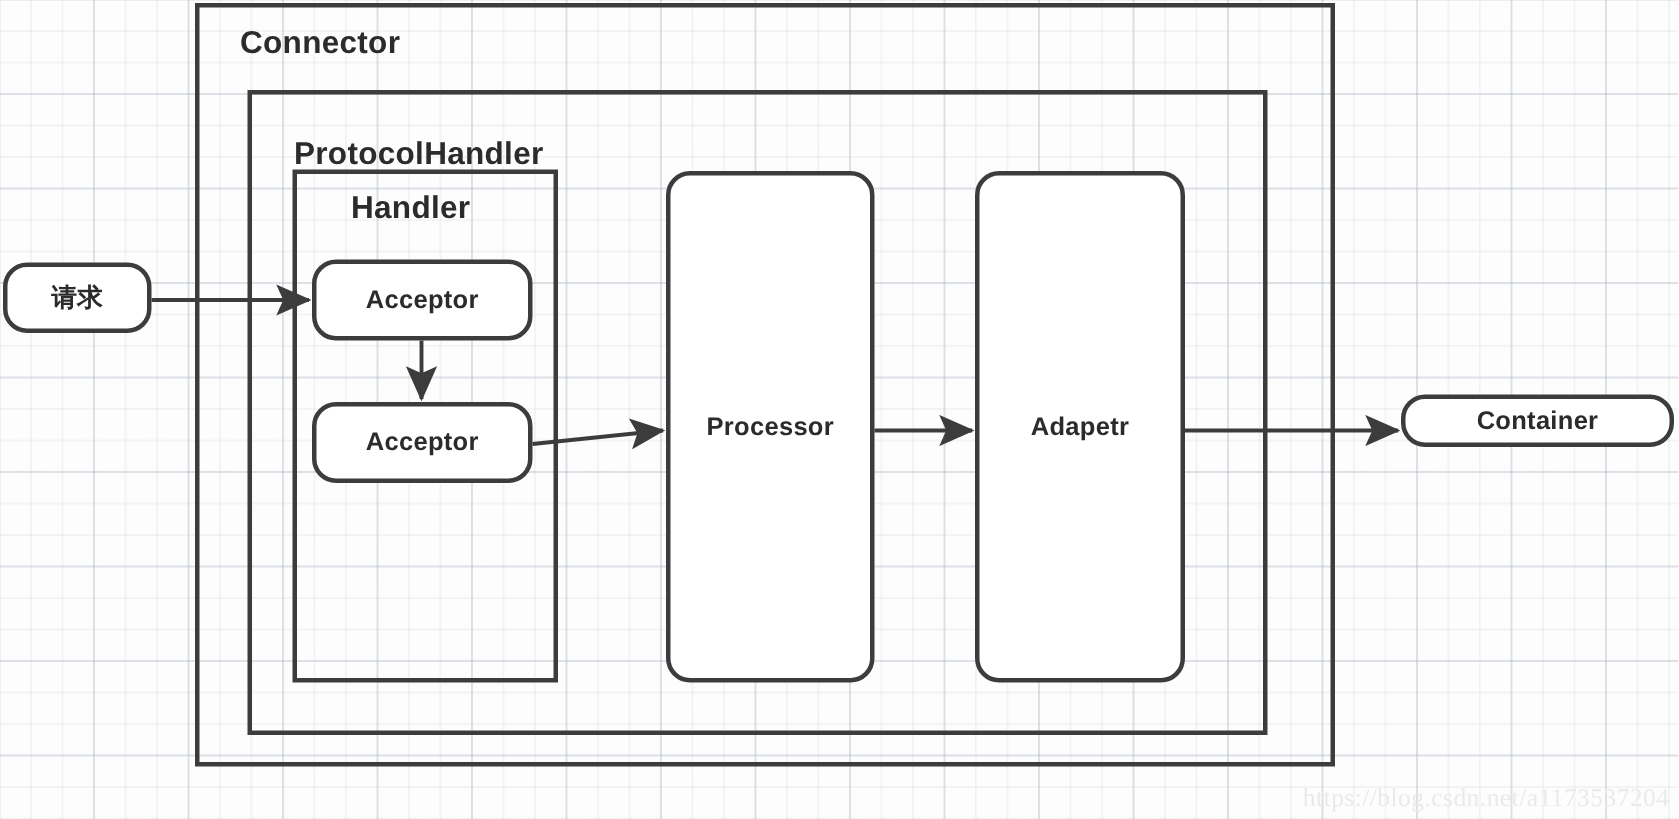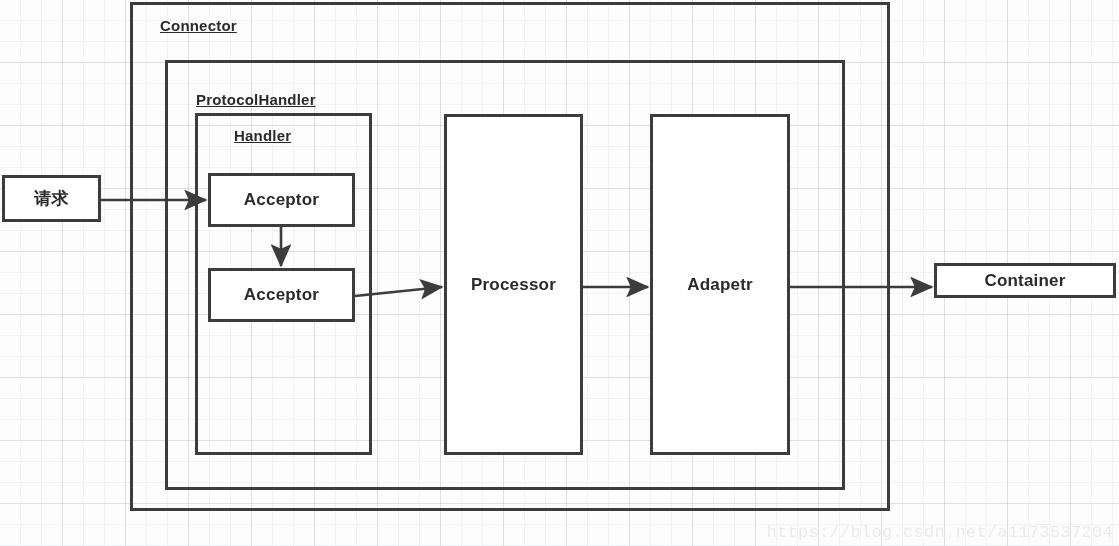--- a/index.html
+++ b/index.html
@@ -29,47 +29,47 @@
     background: #ffffff;
     color: #2b2b2b;
     font-weight: bold;
     letter-spacing: 0.2px;
   }
   .node.plain { background: transparent; }
   .centered {
     display: flex;
     align-items: center;
     justify-content: center;
+    border-radius: 16px;
   }
   .grp-label {
     position: absolute;
     color: #2b2b2b;
     font-weight: bold;
-    font-size: 15px;
+    font-size: 21px;
     letter-spacing: 0.2px;
     white-space: nowrap;
-    text-decoration: underline;
   }
   .lbl { white-space: nowrap; }
   svg.wires {
     position: absolute;
     left: 0; top: 0;
     width: 1119px;
     height: 546px;
     pointer-events: none;
   }
   .watermark {
     position: absolute;
     right: 6px;
     bottom: 4px;
     color: #e9eaec;
     font-size: 17px;
     letter-spacing: 0.3px;
     white-space: nowrap;
-    font-family: Liberation Mono, monospace;
+    font-family: Liberation Serif, serif;
   }
 </style>
 </head>
 <body>
 
 <div id="canvas">
 
   <div class="node plain" style="left:130px; top:2px; width:760px; height:509px;"></div>
   <div class="grp-label" style="left:160px; top:17px;">Connector</div>
 

